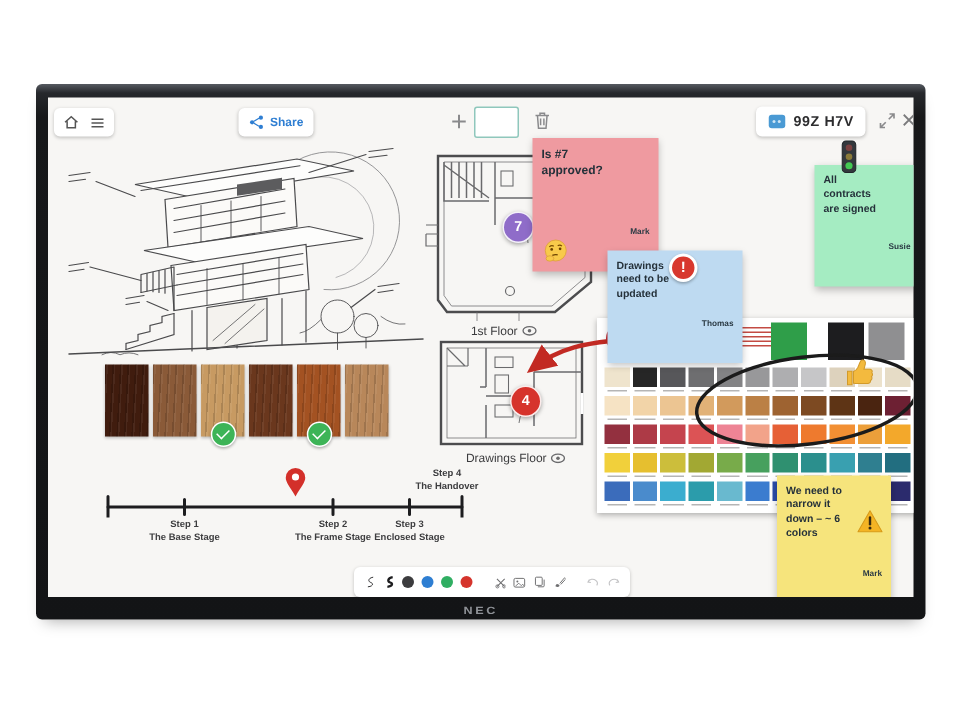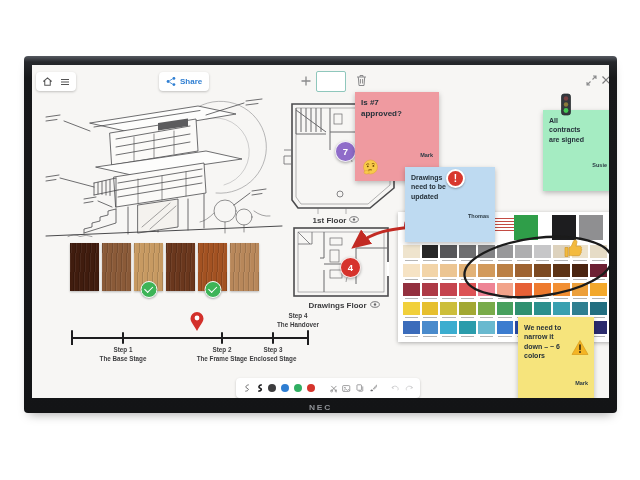--- a/index.html
+++ b/index.html
@@ -38,22 +38,22 @@
     background:#d8382e;border:2px solid #fff;z-index:45;color:#fff;font-size:10px;font-weight:bold;
     display:flex;align-items:center;justify-content:center;box-shadow:0 1px 2px rgba(0,0,0,.3);}
   .emoji{position:absolute;}
   
   .marker{position:absolute;width:19px;height:19px;border-radius:50%;z-index:24;color:#fff;
     font-size:9.5px;font-weight:bold;display:flex;align-items:center;justify-content:center;
     border:1.5px solid rgba(255,255,255,.9);box-shadow:0 1px 3px rgba(0,0,0,.35);}
   .m-purple{left:303px;top:76px;background:#8f6cc9;}
   .m-red{left:308px;top:192px;background:#d6332c;}
   
-  .floor-label{position:absolute;display:flex;align-items:flex-start;justify-content:center;gap:3px;
-    font-size:8px;color:#3c3c3e;z-index:6;font-weight:bold;}
+  .floor-label{position:absolute;display:flex;align-items:center;justify-content:center;gap:3px;
+    font-size:8px;color:#3c3c3e;z-index:6;}
   .tl-label{position:absolute;transform:translateX(-50%);text-align:center;font-size:6.3px;
     color:#3d3d3f;line-height:1.35;white-space:nowrap;z-index:6;font-weight:600;}
   
   .wood-row{position:absolute;left:38px;top:178px;display:flex;gap:3px;z-index:3;}
   .wood{position:relative;width:29px;height:48px;box-shadow:0 1px 2px rgba(0,0,0,.25);}
   .check{position:absolute;left:50%;bottom:-7px;transform:translateX(-50%);width:15px;height:15px;
     border-radius:50%;background:#3db457;border:1.5px solid #fff;box-shadow:0 1px 2px rgba(0,0,0,.3);}
   .check::after{content:"";position:absolute;left:3.2px;top:4px;width:7px;height:3.5px;
     border-left:1.6px solid #fff;border-bottom:1.6px solid #fff;transform:rotate(-45deg);}
   
@@ -118,20 +118,28 @@
           <path d="M6,1.5 V10.5 M1.5,6 H10.5" stroke="#8a8a8c" stroke-width="1.3"></path>
         </svg>
       </div>
       <div class="tb" style="left:284px;top:6px;width:30px;height:21px;background:#fff;border:1.5px solid #8fc7bc;border-radius:2px;box-sizing:border-box;"></div>
       <div class="tb ghost-btn" style="left:324px;top:9px;">
         <svg width="11" height="13" viewBox="0 0 11 13">
           <path d="M1,3 H10 M4,3 V1.5 H7 V3 M2.3,3 L3,11.5 H8 L8.7,3 M4.4,5 V9.5 M6.6,5 V9.5" fill="none" stroke="#8a8a8c" stroke-width="1"></path>
         </svg>
       </div>
 
+      <div class="tb float code-pill" style="left:472px;top:6px;">
+        <svg width="12" height="10" viewBox="0 0 12 10">
+          <rect x="0.5" y="0.5" width="11" height="9" rx="2" fill="#4a9ad4"></rect>
+          <circle cx="4" cy="5" r="1" fill="#cfe6f5"></circle>
+            <circle cx="7.5" cy="5" r="1" fill="#cfe6f5"></circle>
+        </svg>
+        <span>99Z H7V</span>
+      </div>
       <div class="tb ghost-btn" style="left:554px;top:10px;">
         <svg width="11" height="11" viewBox="0 0 11 11">
           <path d="M6.5,4.5 L10,1 M10,4 V1 H7 M4.5,6.5 L1,10 M1,7 V10 H4" fill="none" stroke="#8a8a8c" stroke-width="1.1"></path>
         </svg>
       </div>
       <div class="tb ghost-btn" style="left:569px;top:10px;">
         <svg width="10" height="10" viewBox="0 0 10 10">
           <path d="M1.5,1.5 L8.5,8.5 M8.5,1.5 L1.5,8.5" stroke="#7a7a7c" stroke-width="1.2"></path>
         </svg>
       </div>

